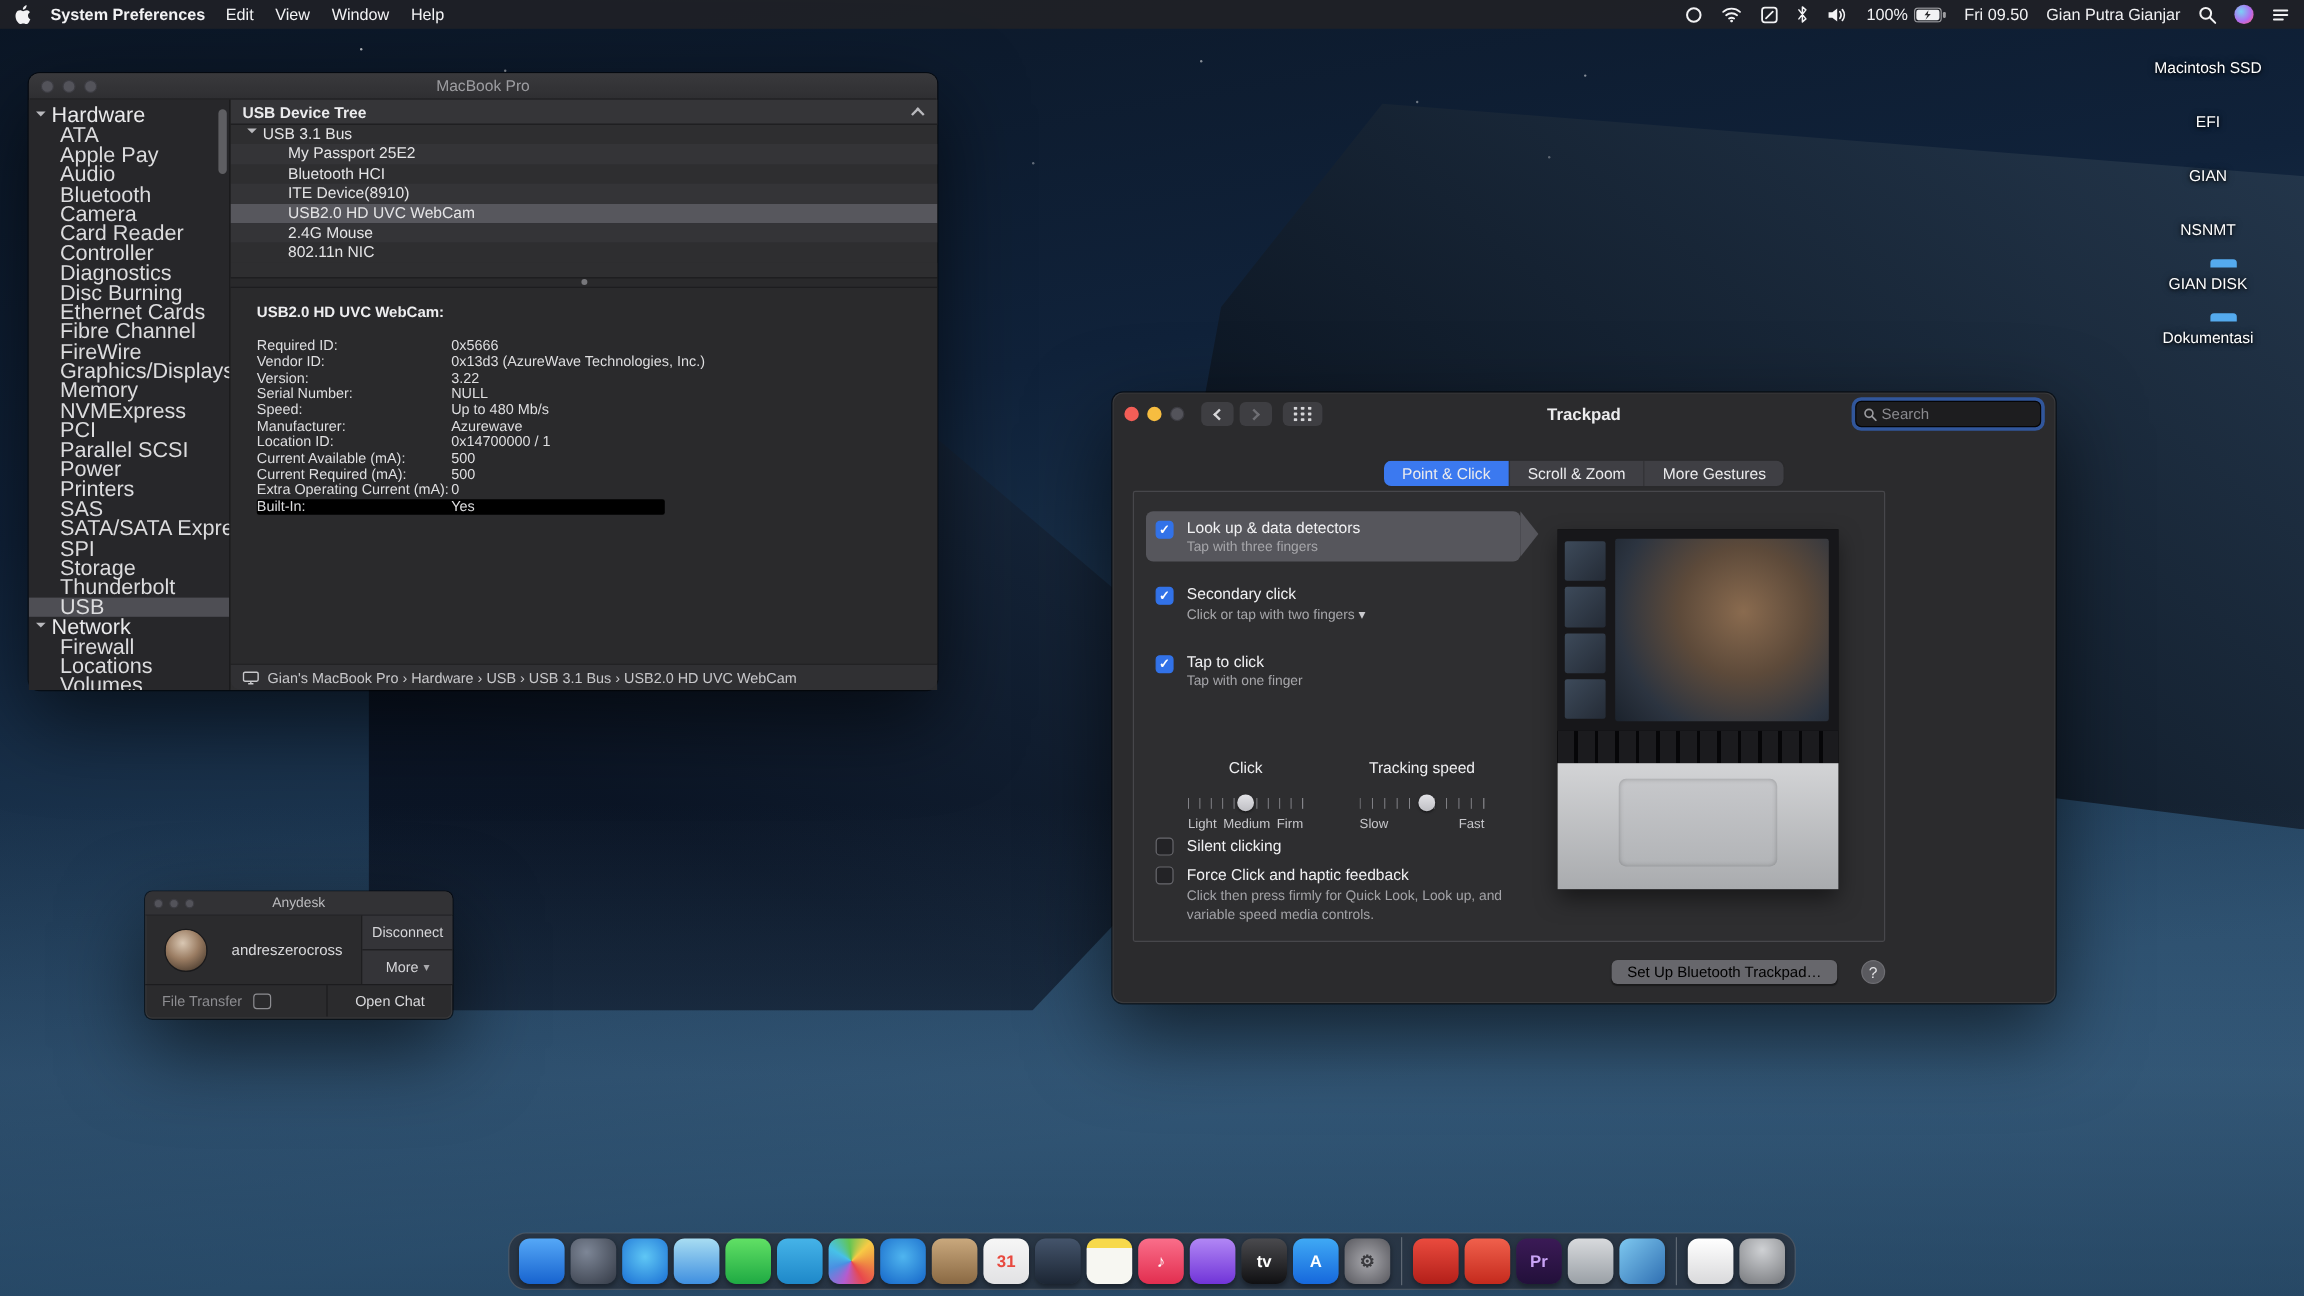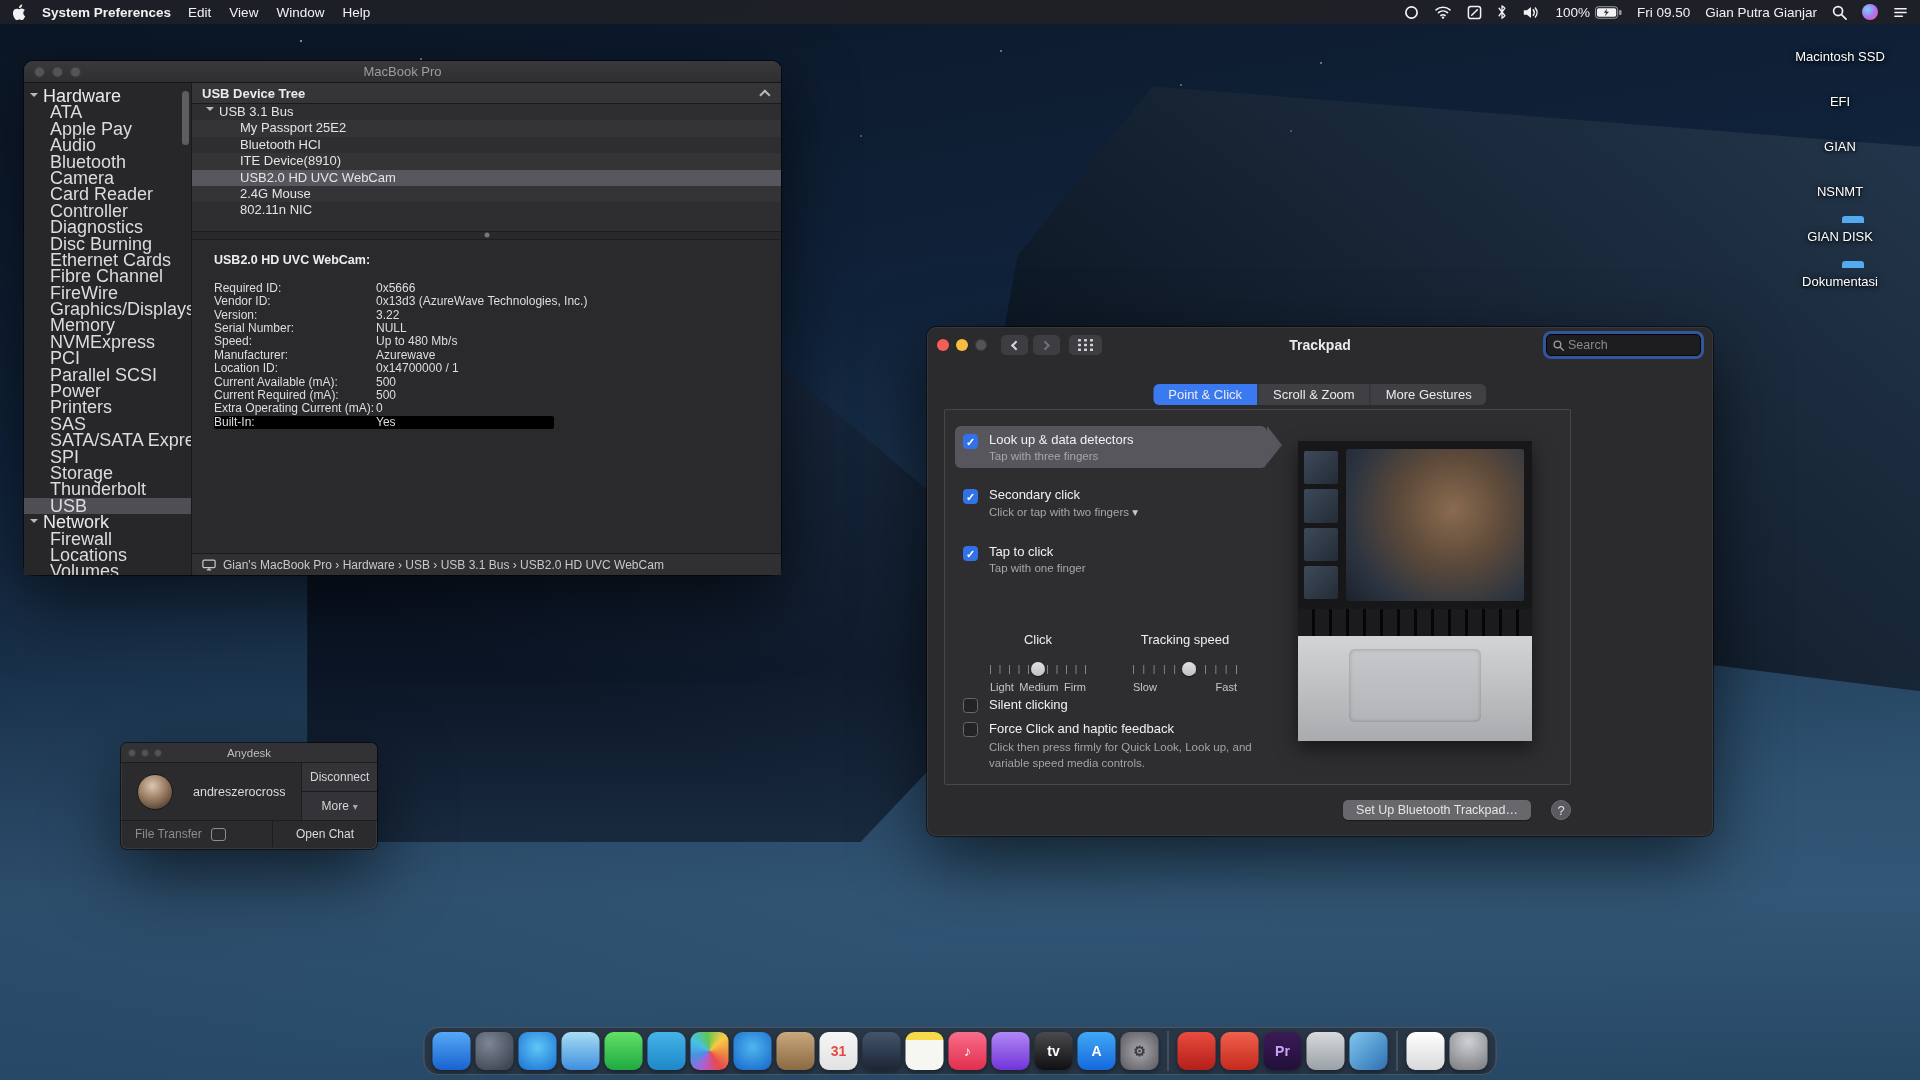--- a/index.html
+++ b/index.html
@@ -151,21 +151,21 @@
     flex-direction:column; gap:5px; }
   .v-thumbs div { flex:1; border-radius:2px; background:linear-gradient(135deg,#3d4a5a,#242b36); }
   .v-person { position:absolute; left:48px; top:8px; right:8px; bottom:8px; border-radius:2px;
     background:radial-gradient(circle at 60% 40%, #8a6b4f 0%, #5d4a3a 38%, #2c3440 75%, #1b222c 100%); }
   .v-keys { height:9%; background:#060608;
     background-image:repeating-linear-gradient(90deg,#1b1b1e 0 14px,#060608 14px 17px); }
   .v-pad { flex:1; background:linear-gradient(180deg,#d3d4d6,#a9abae); position:relative; }
   .v-pad::after { content:""; position:absolute; left:22%; right:22%; top:12%; bottom:18%;
     border-radius:6px; background:linear-gradient(180deg,#c7c8cb,#b2b4b7); box-shadow:inset 0 0 4px rgba(0,0,0,.25); }
   .tp-setup-btn { position:absolute; left:416px; top:473px; width:188px; height:20px; background:#67676c;
-    border-radius:5px; font-size:12.5px; color:#e5e5e5; display:flex; align-items:center; justify-content:center;
+    border-radius:5px; font-size:12.5px; color:#000000; display:flex; align-items:center; justify-content:center;
     box-shadow:0 1px 1px rgba(0,0,0,.4); }
   .tp-help { position:absolute; left:624px; top:473px; width:20px; height:20px; border-radius:50%;
     background:#5a5a5f; border:1px solid #6e6e73; color:#e2e2e5; font-size:13px; display:flex;
     align-items:center; justify-content:center; }
 
   
   .anydesk { left:121px; top:743px; width:256px; height:106px; background:#2b2b2d; z-index:15; border-radius:6px; }
   .ad-titlebar { height:20px; position:relative; background:#323235; border-bottom:1px solid #1c1c1e;
     border-radius:6px 6px 0 0; }
   .ad-titlebar .lights { gap:5px; left:7px; } .ad-titlebar .light { width:8px; height:8px; }

